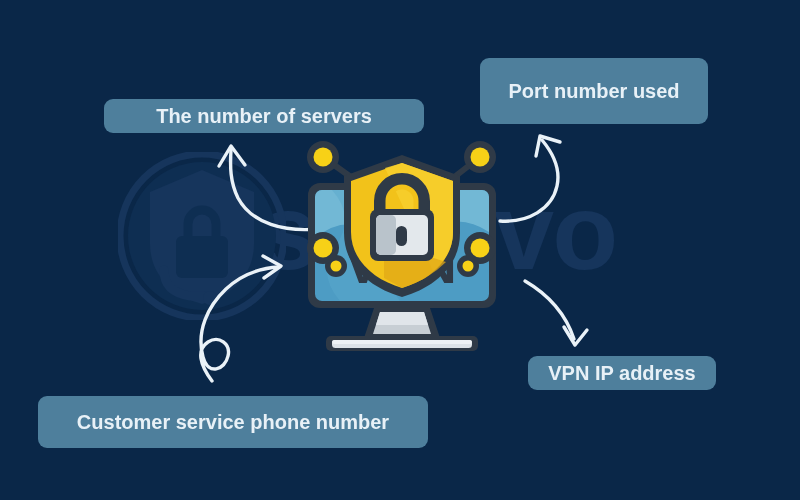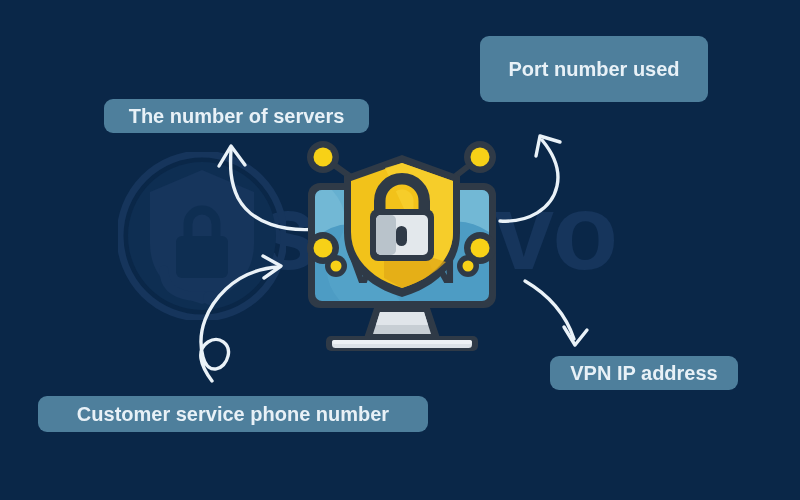--- a/index.html
+++ b/index.html
@@ -55,48 +55,47 @@
     border-radius: 9px;
     display: flex;
     align-items: center;
     justify-content: center;
     text-align: center;
     box-sizing: border-box;
     line-height: 1.22;
   }
   #pill-port {
     left: 480px;
-    top: 36px;
+    top: 58px;
     width: 228px;
     height: 66px;
     font-size: 20px;
     padding: 0 12px;
   }
   #pill-servers {
     left: 104px;
     top: 99px;
-    width: 265px;
+    width: 320px;
     height: 34px;
     font-size: 20px;
   }
   #pill-customer {
     left: 38px;
     top: 396px;
     width: 390px;
-    height: 36px;
+    height: 52px;
     font-size: 20px;
     justify-content: center;
   }
   #pill-ip {
     left: 528px;
     top: 356px;
     width: 188px;
     height: 34px;
     font-size: 20px;
-    margin-left: 22px;
   }
 
   
   .arrows {
     position: absolute;
     inset: 0;
     pointer-events: none;
   }
 
   

